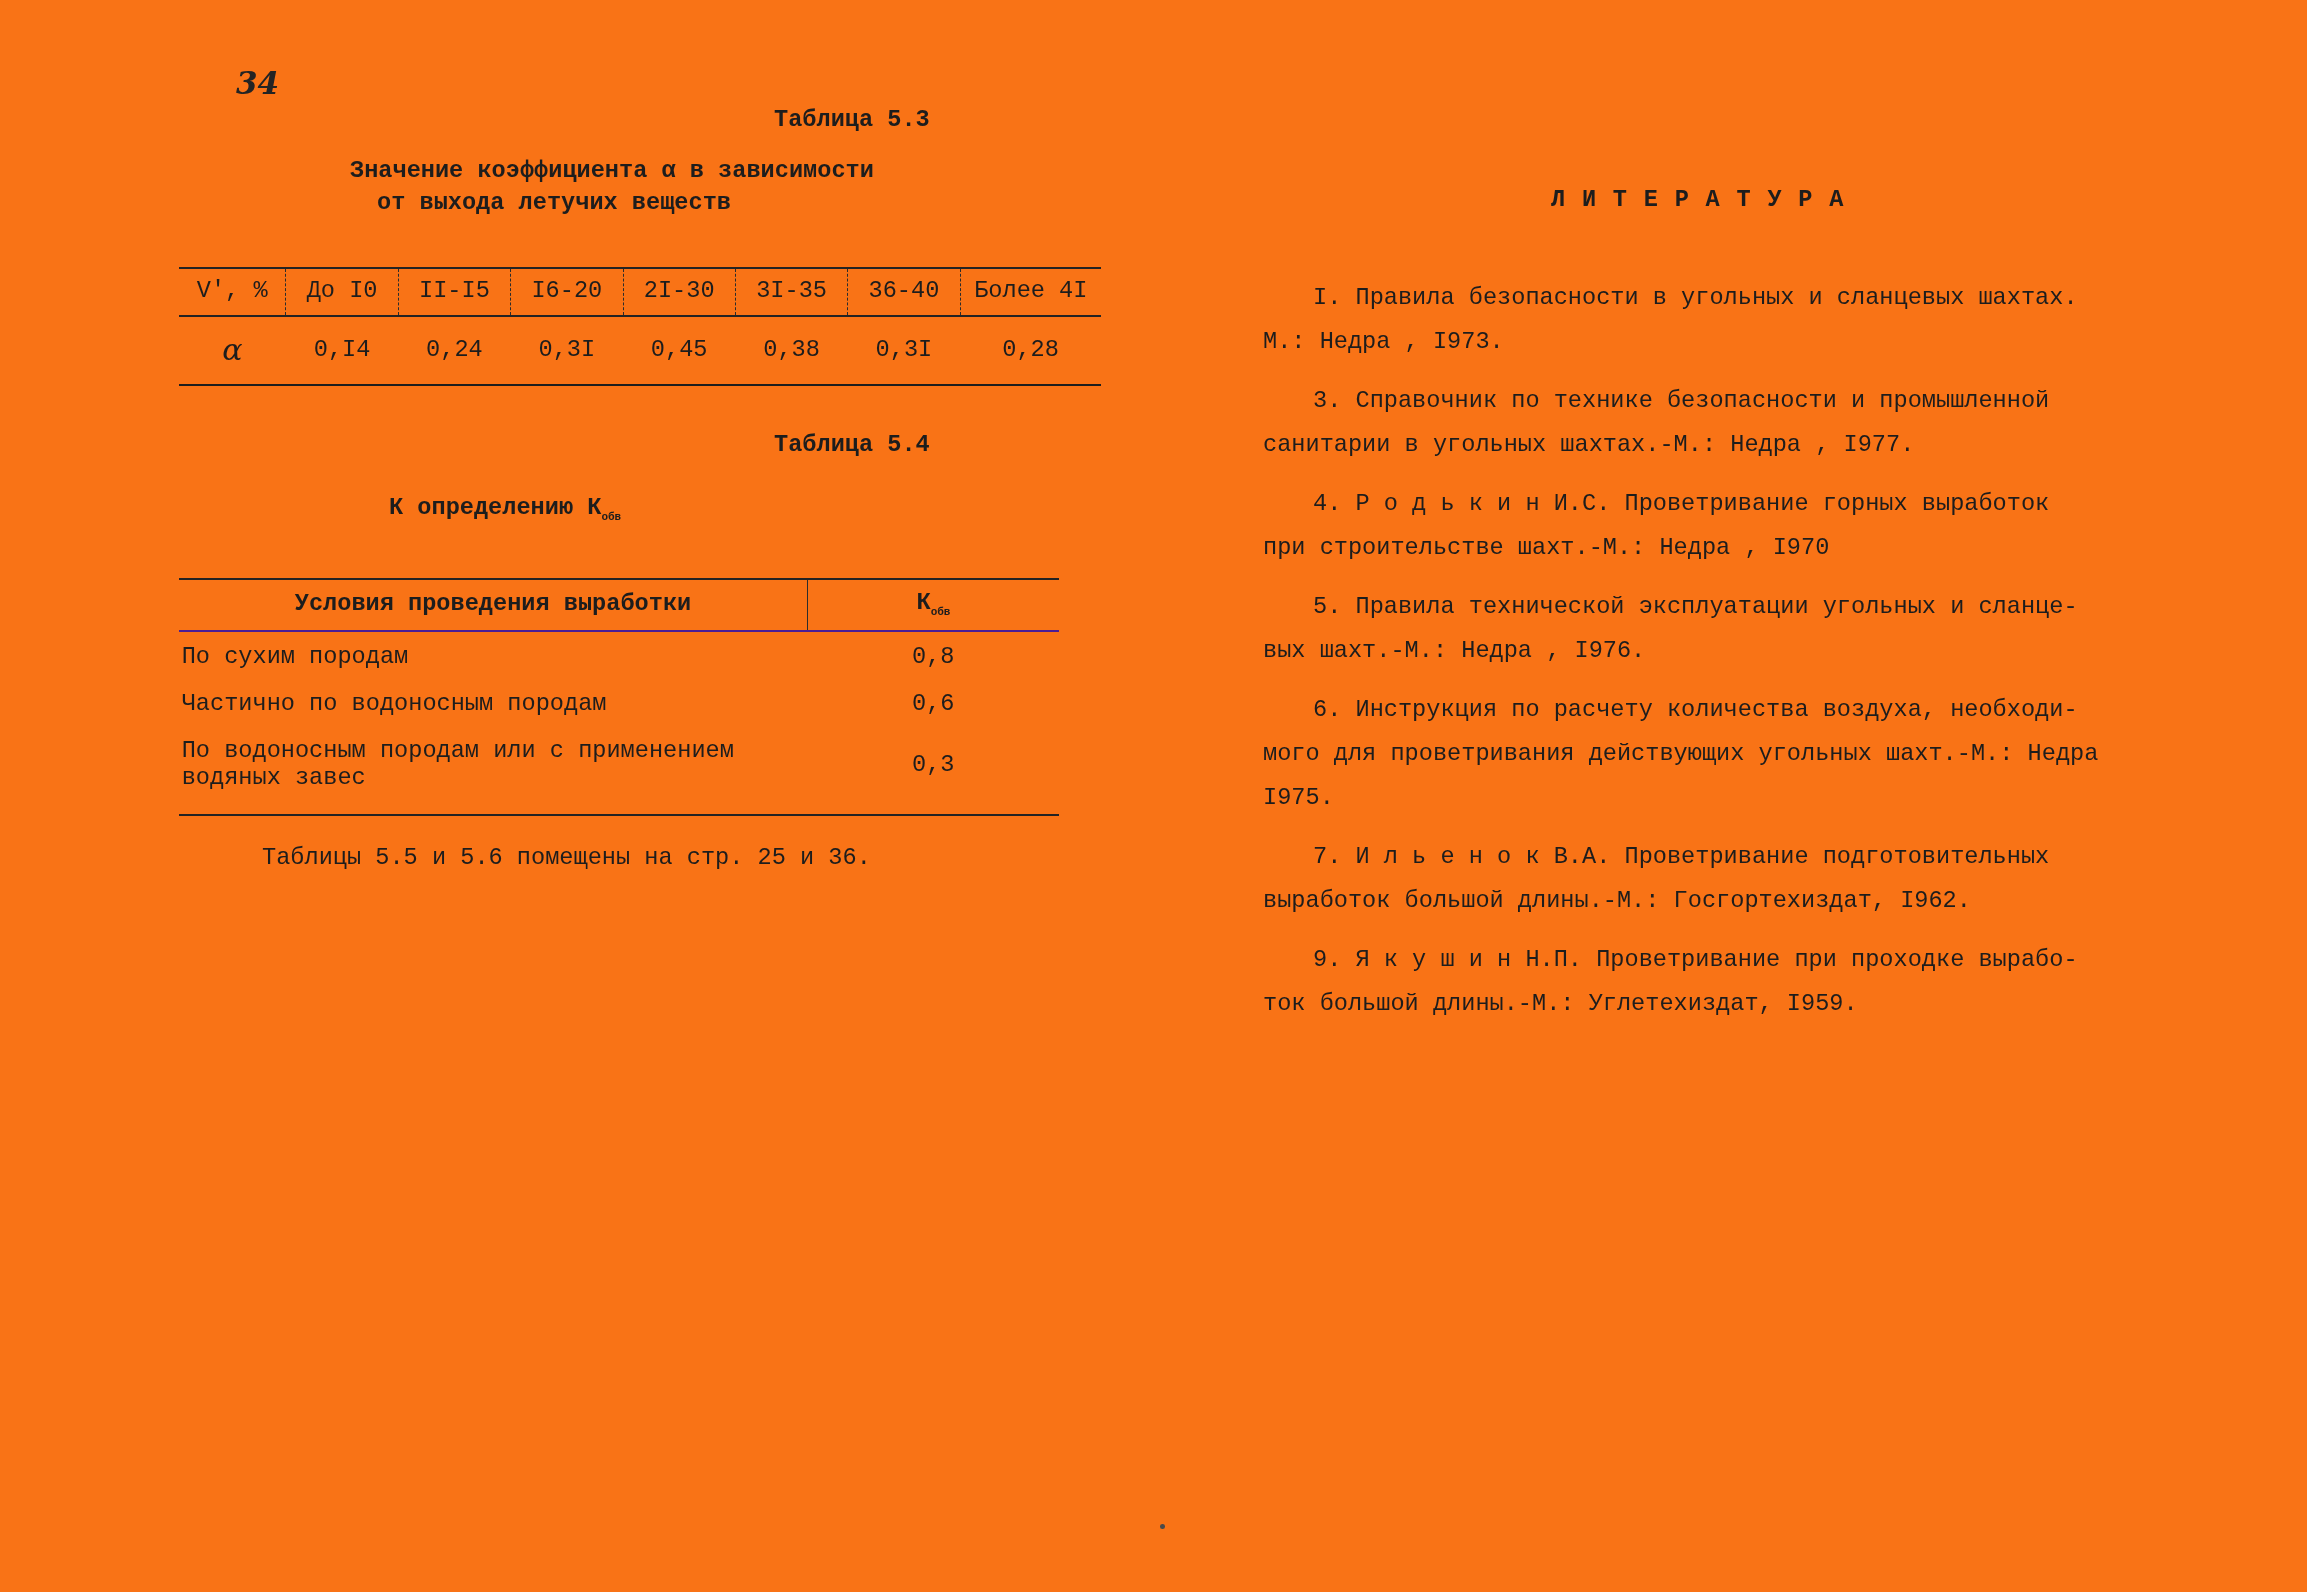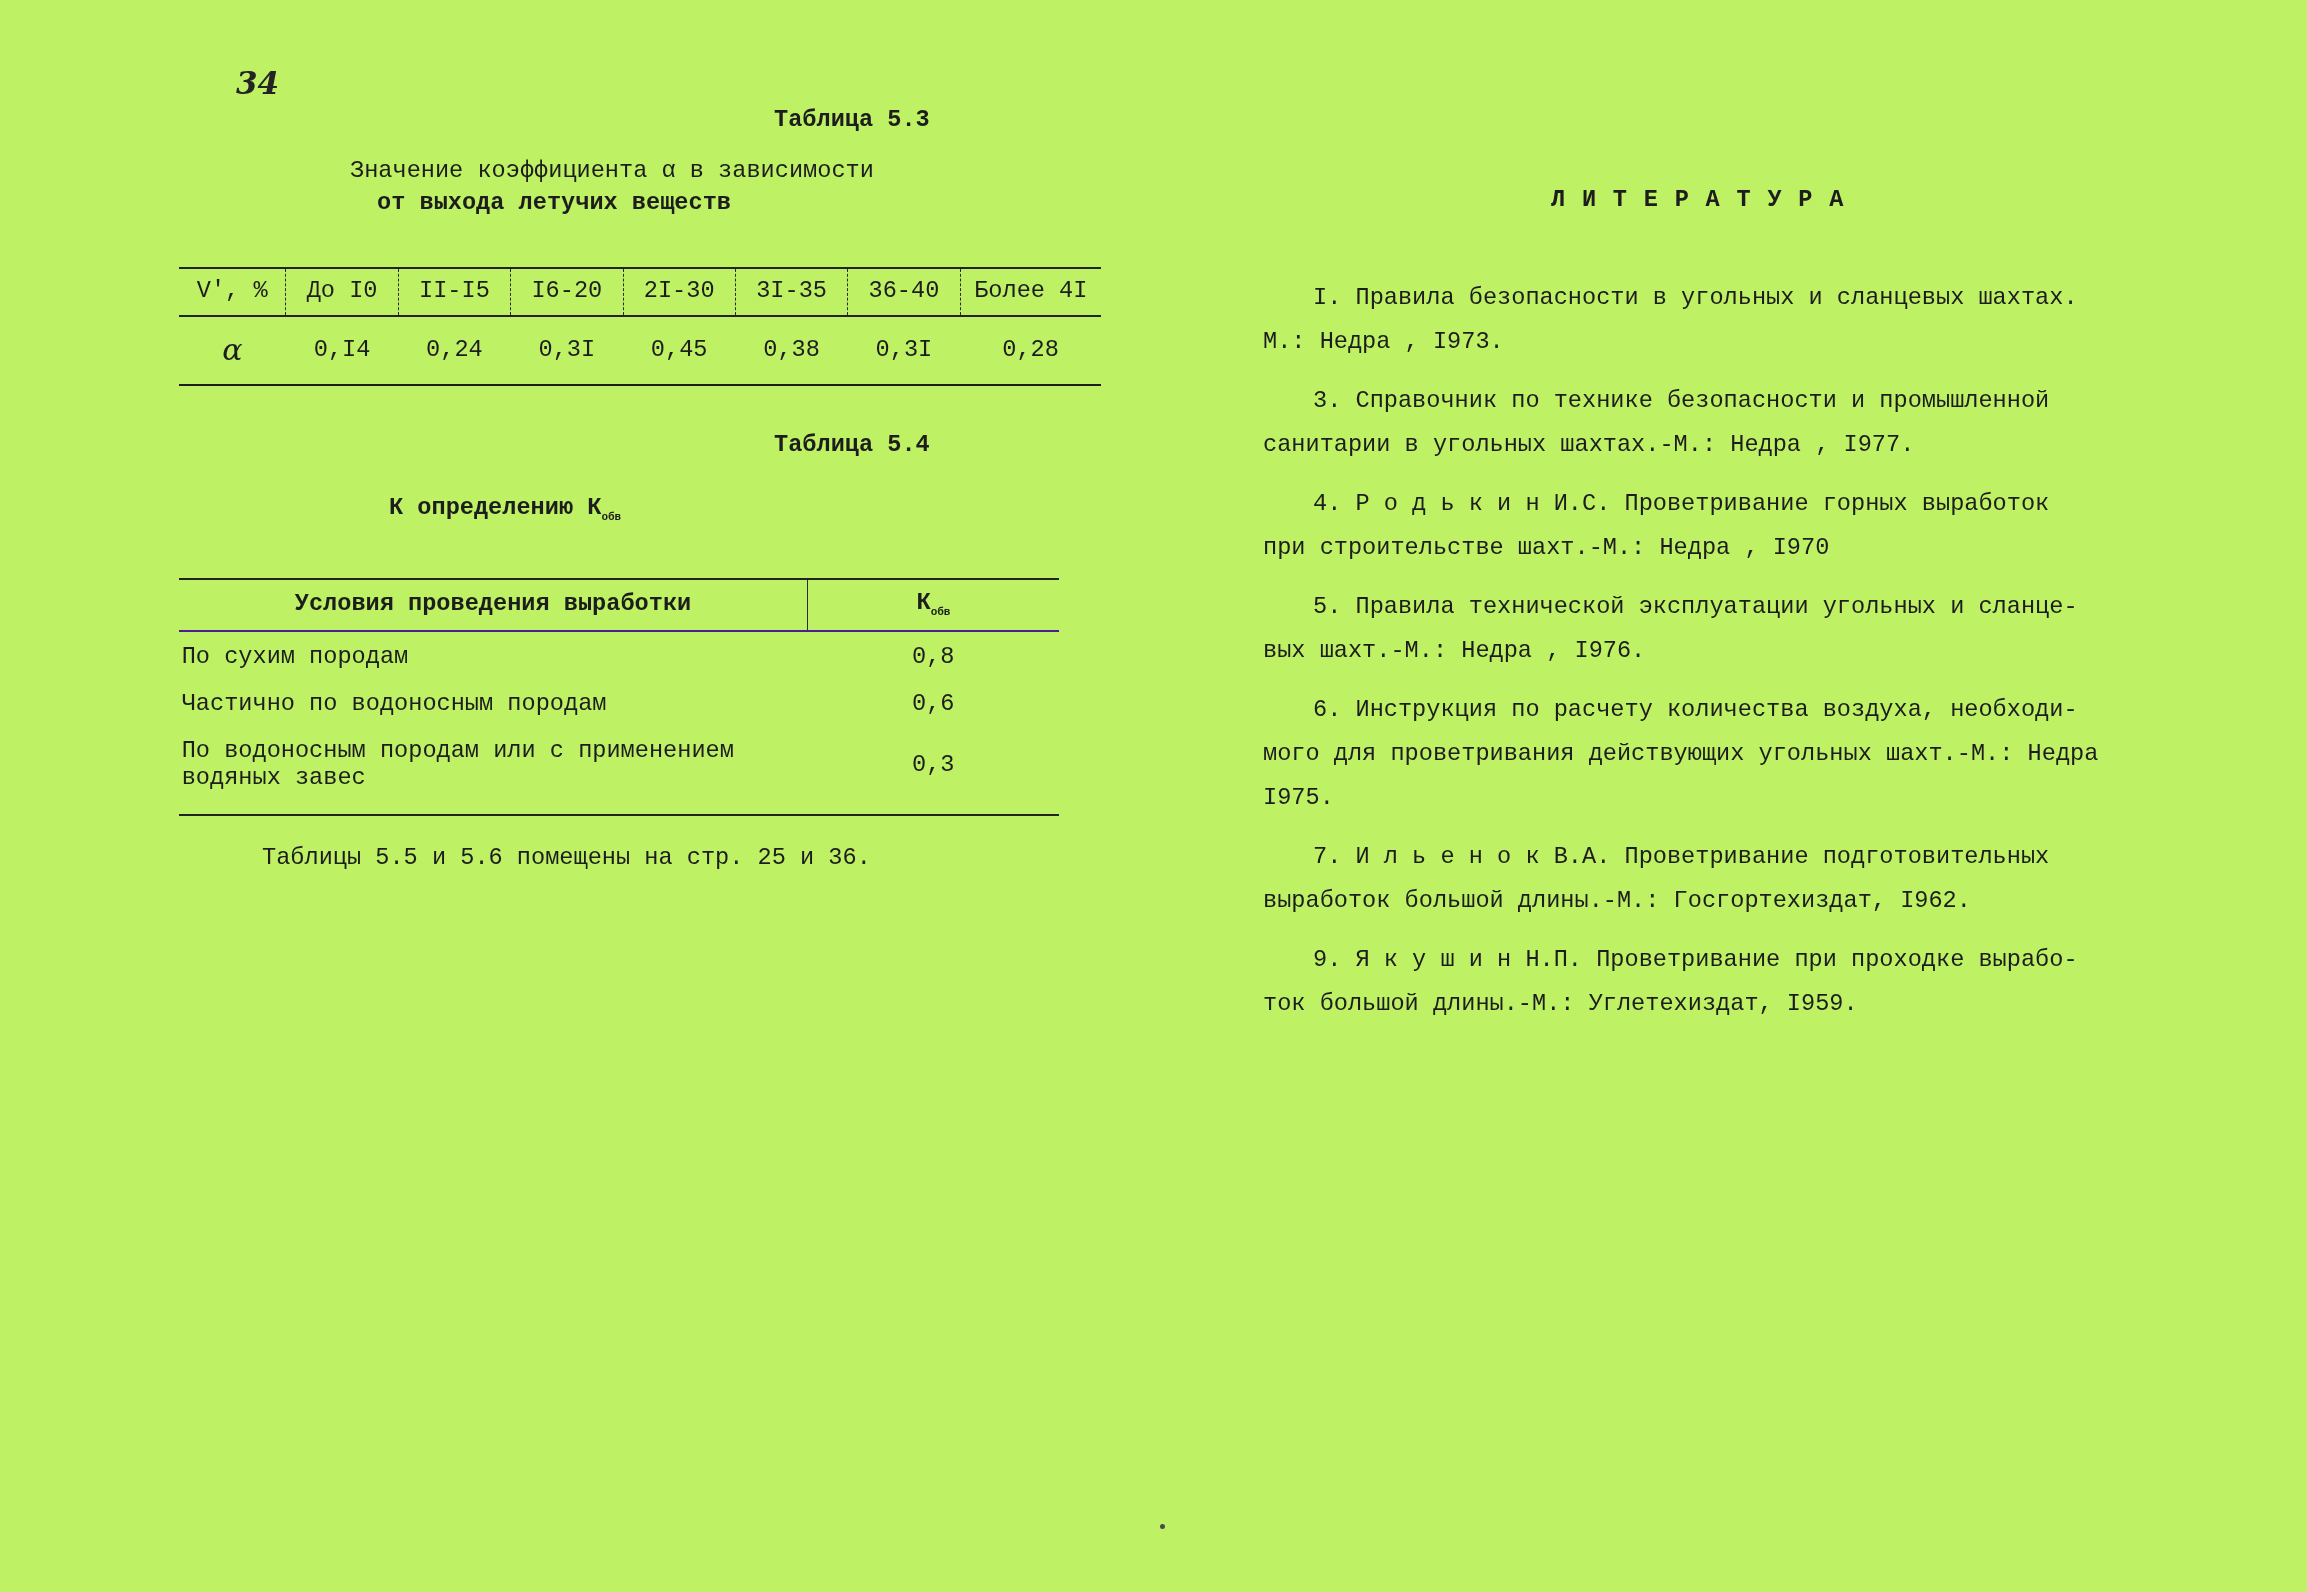--- a/index.html
+++ b/index.html
@@ -4,40 +4,40 @@
 <style>
   html, body {
     margin: 0;
     padding: 0;
     background: #e8e8e6;
   }
   .sheet {
     position: relative;
     width: 2307px;
     height: 1592px;
-    background: #bef264;
+    background: #f97316;
     overflow: hidden;
     font-family: "Liberation Mono", "DejaVu Sans Mono", monospace;
     font-size: 23.6px;
     color: #1d1d1d;
     -webkit-font-smoothing: antialiased;
   }
   .abs { position: absolute; }
 
   
   .page-number {
     left: 236px; top: 65px;
     font-family: "DejaVu Serif", serif;
     font-style: italic;
     font-size: 31px;
     font-weight: 700;
     color: #242424;
   }
   .t53-caption { left: 774px; top: 106px; font-weight: 700; }
-  .t53-title1  { left: 350px;  top: 157px; font-weight: 400; }
+  .t53-title1  { left: 350px;  top: 157px; font-weight: 700; }
   .t53-title2  { left: 377px;  top: 189px; font-weight: 700; }
 
   table.t53 {
     left: 179px; top: 267px;
     border-collapse: collapse;
     border-top: 2px solid #232323;
     table-layout: fixed;
   }
   table.t53 th {
     font-weight: 400;

